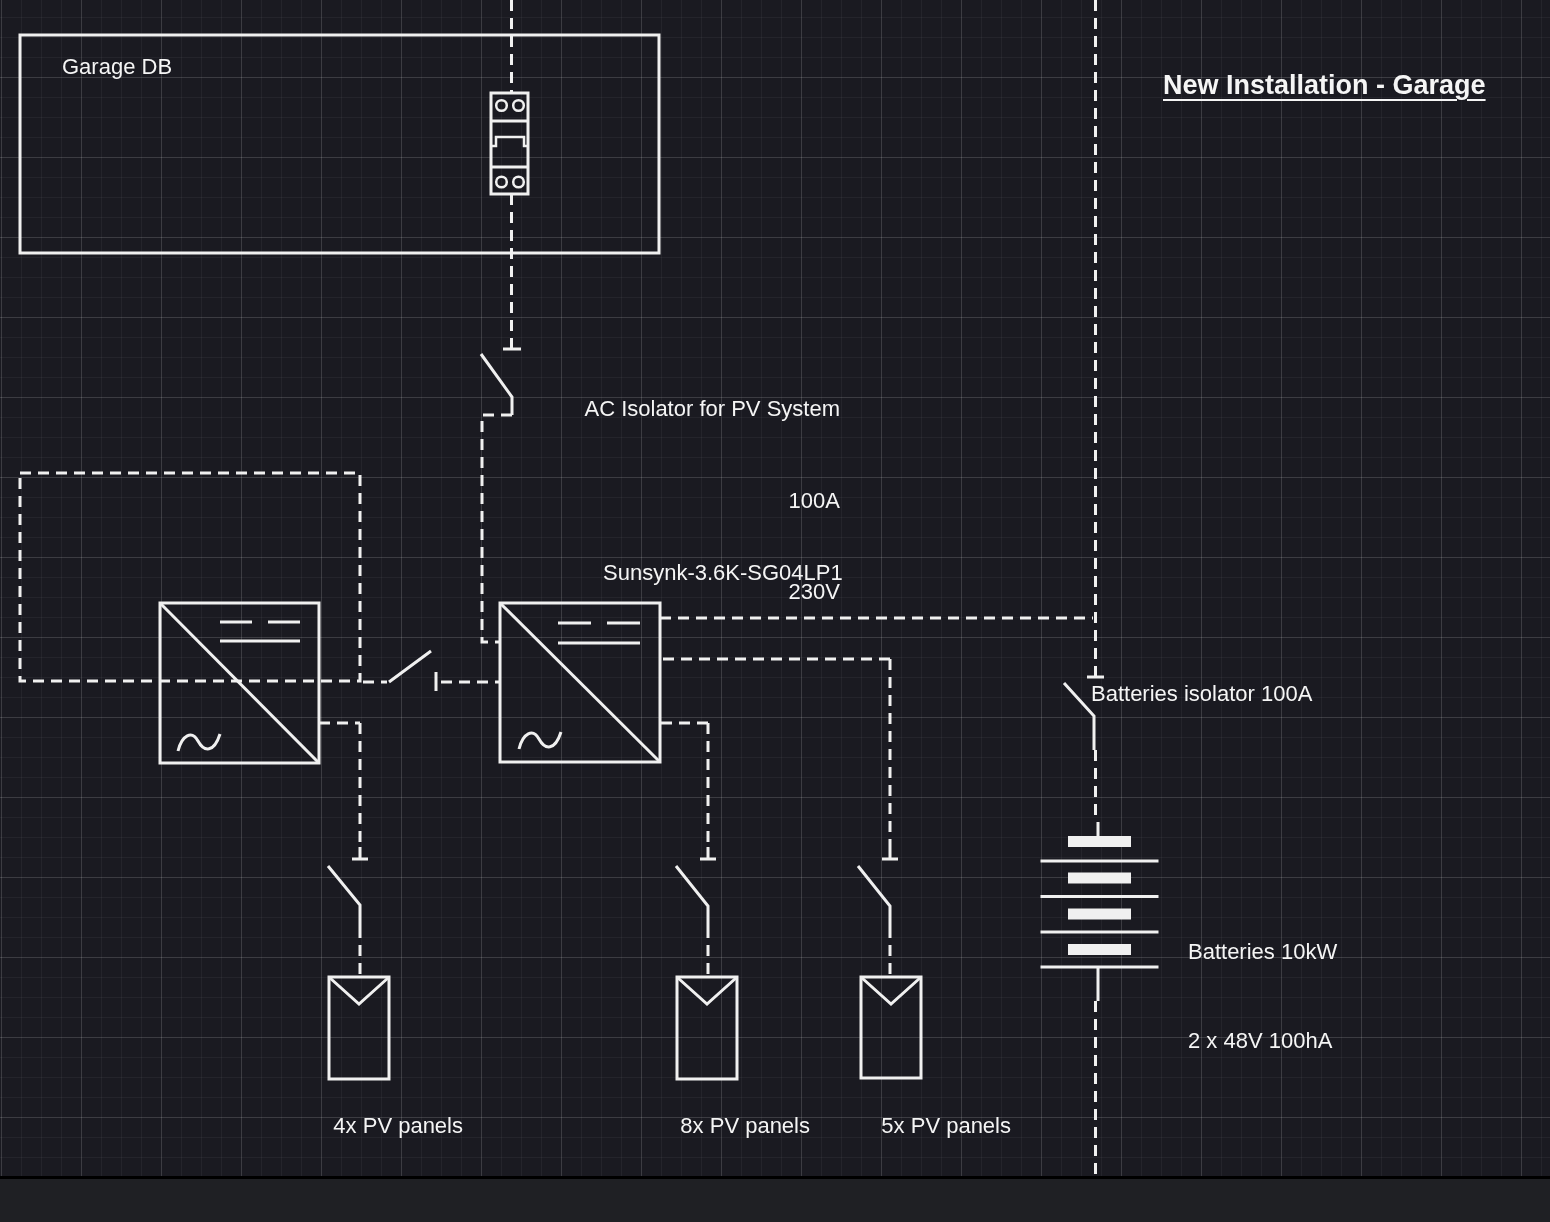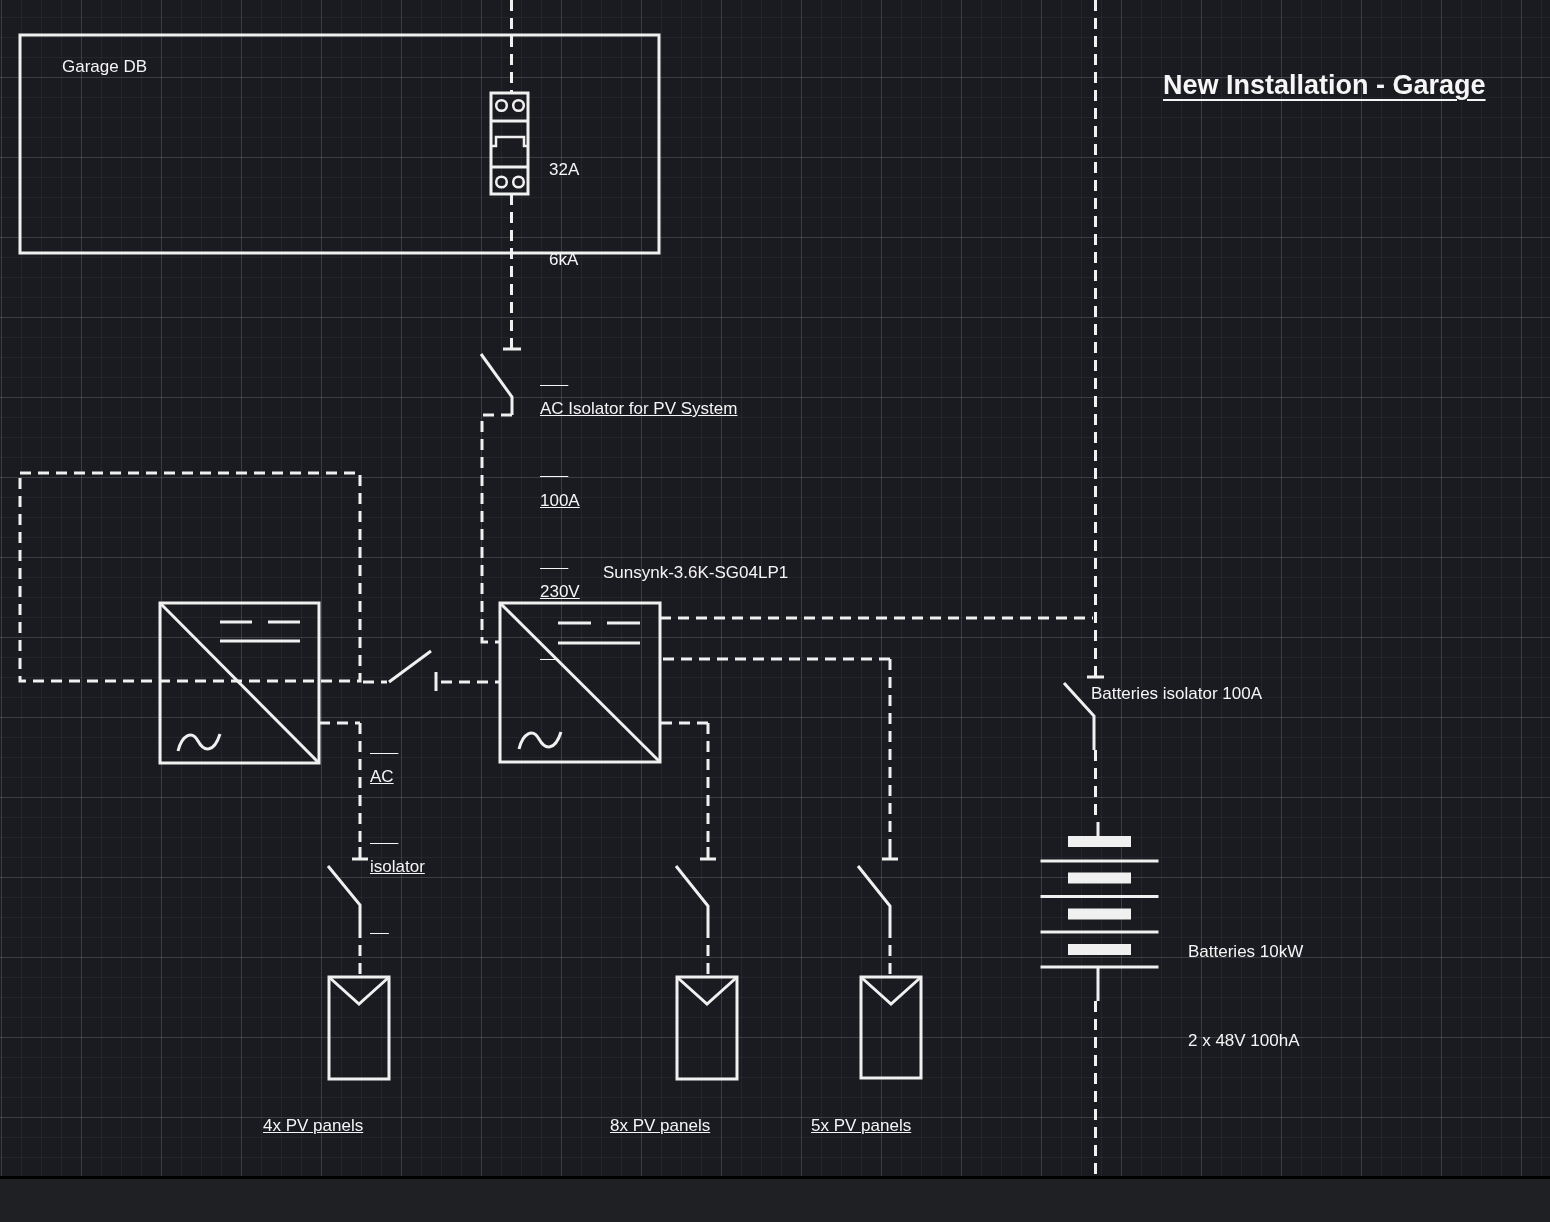--- a/index.html
+++ b/index.html
@@ -20,22 +20,22 @@
     background-size:80px 80px,80px 80px,20px 20px,20px 20px;
     background-position:0 -3px,1px 0,0 -3px,1px 0;
   }
   #schematic{position:absolute;left:0;top:0;}
   #schematic *{vector-effect:none;}
   .stroke{stroke:#f0f0f0;stroke-width:3;fill:none;}
   .thin{stroke-width:2.5;}
   .dashed{stroke-dasharray:11 7;}
   .plate{fill:#f0f0f0;stroke:none;}
   
-  .lbl{position:absolute;font-size:17px;line-height:30px;white-space:pre;color:#f5f5f5;}
-  .center{text-align:left;text-decoration:underline;}
+  .lbl{position:absolute;font-size:22px;line-height:30px;white-space:pre;color:#f5f5f5;}
+  .center{text-align:right;}
   #title{
     position:absolute;left:1163px;top:22px;width:360px;
     font-size:27px;font-weight:bold;
     text-decoration:underline;text-underline-offset:5px;text-decoration-thickness:2px;margin-top:48px;
   }
   #footer-line{position:absolute;left:0;top:1176px;width:1550px;height:3px;background:#000;}
   #footer-bar{position:absolute;left:0;top:1179px;width:1550px;height:43px;background:#1f2024;}
 </style>
 </head>
 <body>
@@ -145,38 +145,30 @@
         <path class="stroke" d="M678,978 L707,1004 L736,978"></path>
       </g>
       <g>
         <rect class="stroke" x="861" y="977" width="60" height="101"></rect>
         <path class="stroke" d="M862,978 L891,1004 L920,978"></path>
       </g>
     </svg>
 
     <div class="lbl" style="left:62px;top:52px;">Garage DB</div>
 
-    <div class="lbl" style="left:549px;top:95px;">
-      <div>32A</div>
-      <div>6kA</div>
-    </div>
 
     <div class="lbl center" style="left:540px;top:333px;width:300px;line-height:30.5px;">
       <div>AC Isolator for PV System</div>
       <div>100A</div>
       <div>230V</div>
     </div>
 
 
     <div class="lbl" style="left:603px;top:558px;">Sunsynk-3.6K-SG04LP1</div>
 
-    <div class="lbl center" style="left:370px;top:702px;width:100px;">
-      <div>AC</div>
-      <div>isolator</div>
-    </div>
 
     <div class="lbl" style="left:1091px;top:679px;">Batteries isolator 100A</div>
 
     <div class="lbl" style="left:1188px;top:878px;line-height:29.5px;">
       <div>Batteries 10kW</div>
       <div>2 x 48V 100hA</div>
     </div>
 
     <div class="lbl center" style="left:263px;top:1111px;width:200px;">4x PV panels</div>
     <div class="lbl center" style="left:610px;top:1111px;width:200px;">8x PV panels</div>

